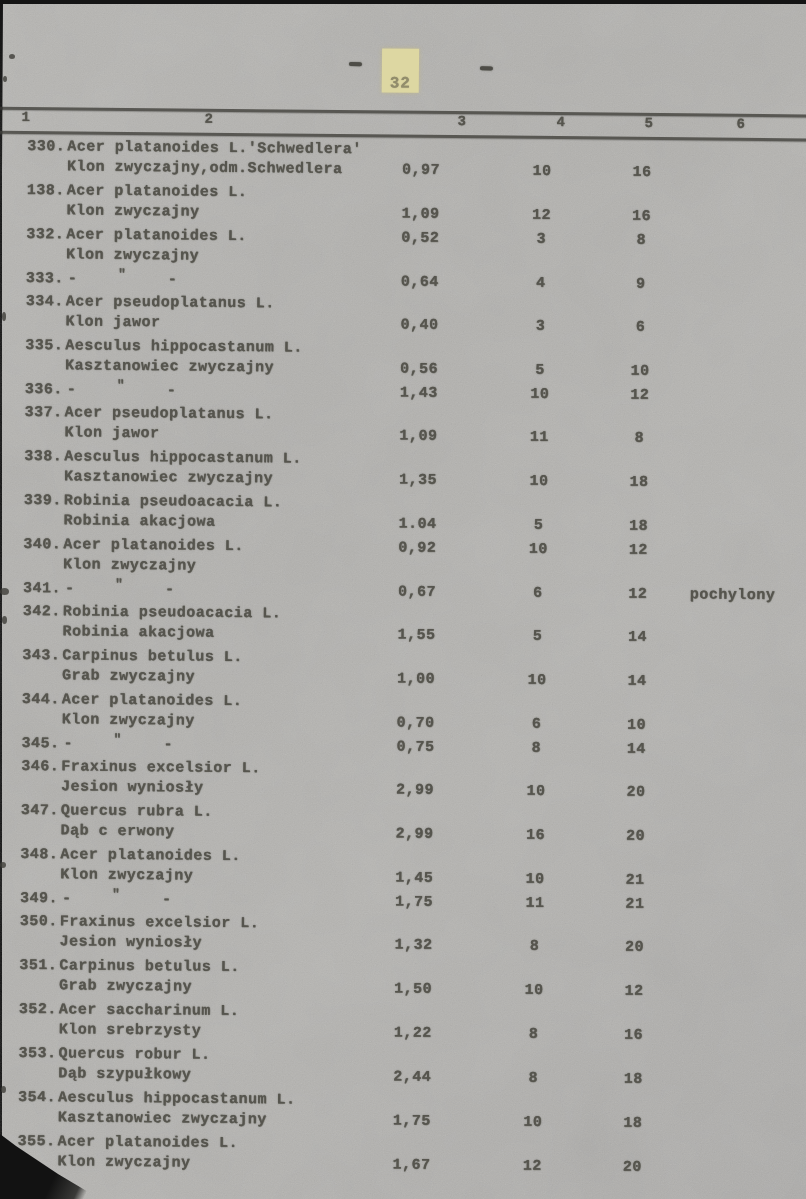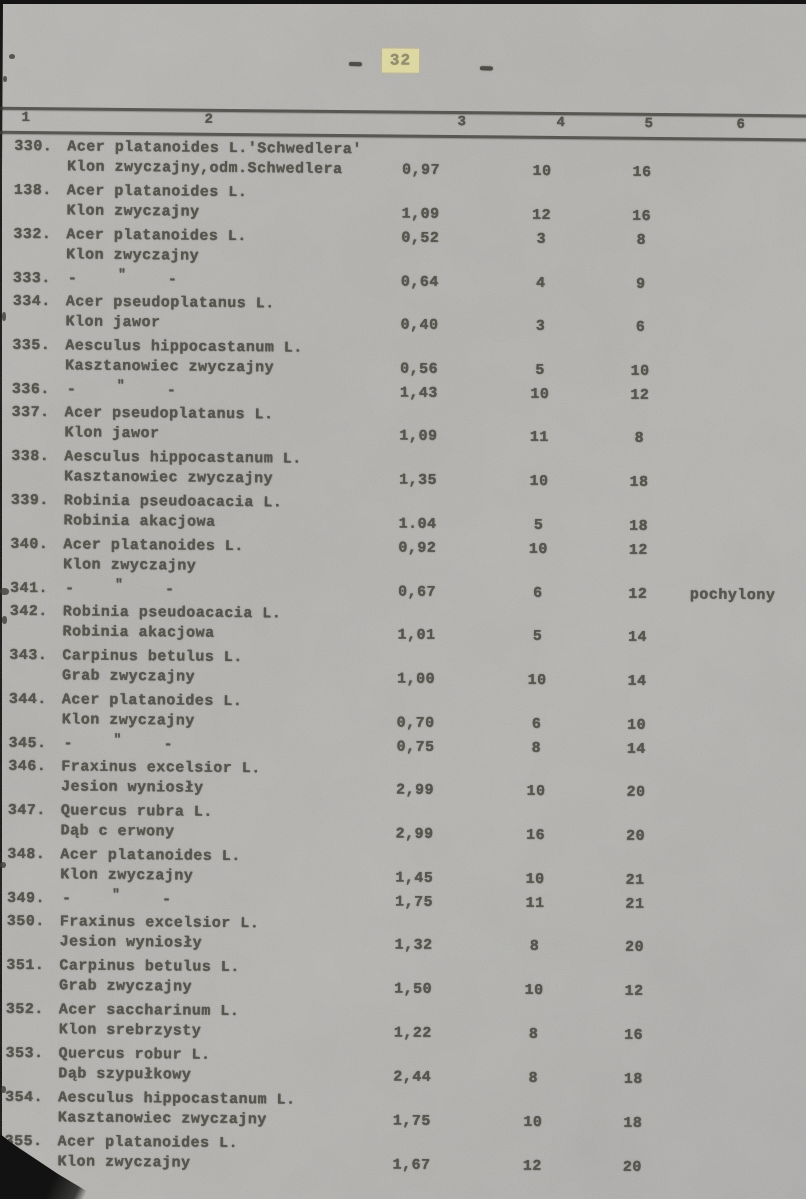--- a/index.html
+++ b/index.html
@@ -17,40 +17,40 @@
     position:absolute;left:0;top:0;width:806px;height:1199px;
     transform:rotate(0.55deg);transform-origin:30px 60px;
   }
   .ink{
     color:#56554e;font-weight:700;
     text-shadow:0 0 1.3px rgba(86,85,78,0.85), 0.4px 0.4px 0 rgba(100,99,92,0.45);
   }
   
   .dash-mark{position:absolute;height:4px;border-radius:2px;background:#4e4d47;box-shadow:0 0 1.5px rgba(70,70,64,.8);}
   .pg-highlight{
-    position:absolute;left:382px;top:45px;width:37px;height:24px;
+    position:absolute;left:382px;top:45px;width:37px;height:44px;
     background:#ddd7a2;box-shadow:0 0 4px rgba(196,186,130,.75);
-    display:flex;align-items:center;justify-content:center;
+    display:flex;align-items:flex-end;justify-content:center;
     font-size:16px;letter-spacing:1px;color:#928d6c;font-weight:700;
     text-shadow:0 0 1px rgba(130,125,95,.9);
   }
   
   .rule{position:absolute;left:-8px;width:822px;height:2.6px;background:#4c4b46;opacity:.88;box-shadow:0 1px 1px rgba(70,70,66,.35);}
   .rule-top{top:107px;}
   .rule-bottom{top:131px;}
   .hdr-digit{position:absolute;top:109px;font-size:14px;}
   
   .rows{position:absolute;left:0;top:137px;width:806px;}
   .row{margin-bottom:4px;}
   .row.single{margin-bottom:3px;}
   .line{
     display:grid;grid-template-columns:68px 335px 80px 120px 80px 1fr;
     height:20px;line-height:20px;font-size:15px;letter-spacing:0.5px;white-space:nowrap;
   }
-  .c-num{padding-left:15px;}
+  .c-num{padding-left:28px;}
   .c-name{position:relative;}
   .c-c4,.c-c5{text-align:center;}
   .c-c6{padding-left:12px;}
   .ditto-m{position:absolute;top:0;}
   .ditto-q{top:-5px;font-size:13px;}
   
   .edge-top{position:absolute;left:0;top:0;width:806px;height:4px;background:#141414;}
   .edge-left{position:absolute;left:0;top:0;width:3px;height:170px;background:linear-gradient(#141414,rgba(20,20,20,0));}
   .corner-dark{
     position:absolute;left:0;top:1120px;width:110px;height:79px;
@@ -312,21 +312,21 @@
           <div class="c-num">342.</div>
           <div class="c-name">Robinia pseudoacacia L.</div>
           <div class="c-c3"></div>
           <div class="c-c4"></div>
           <div class="c-c5"></div>
           <div class="c-c6"></div>
         </div>
         <div class="line ink">
           <div class="c-num"></div>
           <div class="c-name">Robinia akacjowa</div>
-          <div class="c-c3">1,01</div>
+          <div class="c-c3">1,55</div>
           <div class="c-c4">5</div>
           <div class="c-c5">14</div>
           <div class="c-c6"></div>
         </div>
       </div>
       <div class="row">
         <div class="line ink">
           <div class="c-num">343.</div>
           <div class="c-name">Carpinus betulus L.</div>
           <div class="c-c3"></div>

